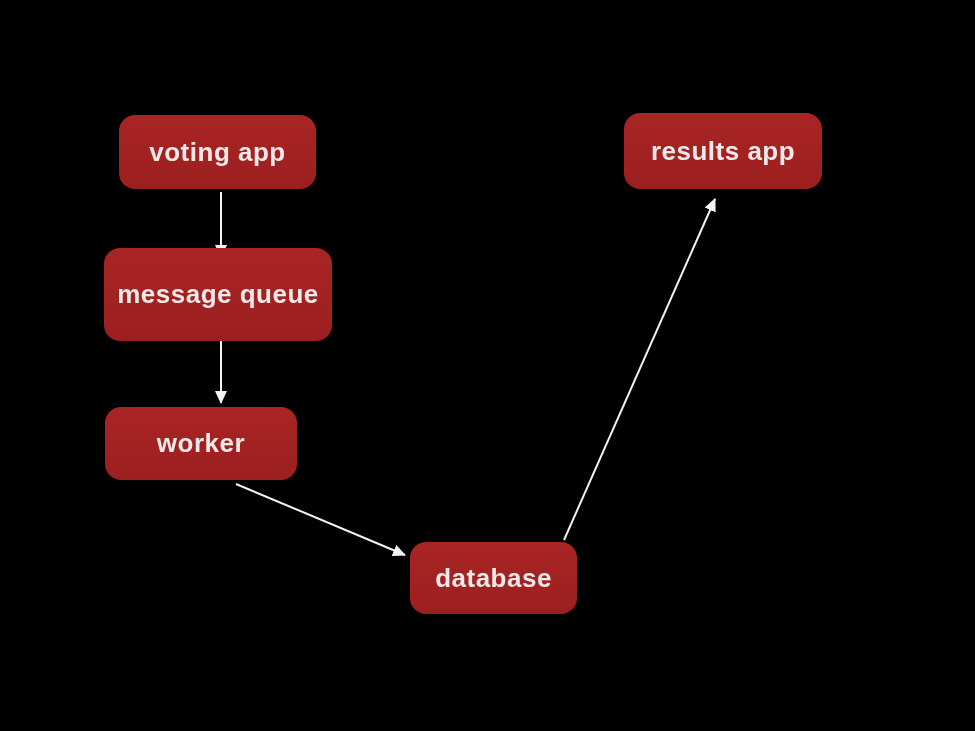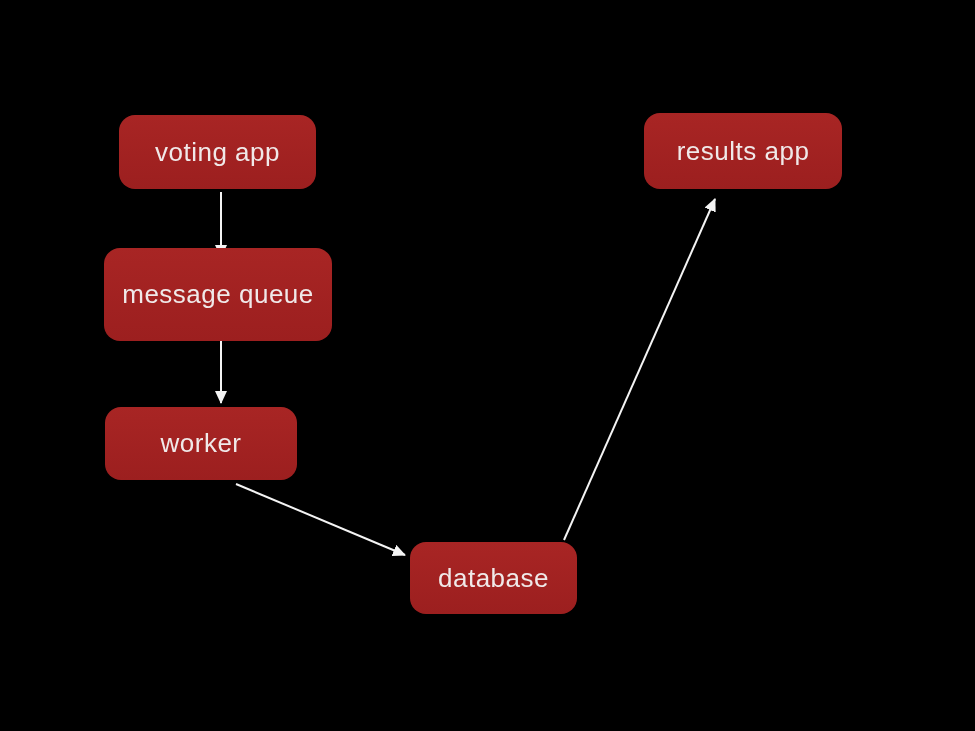--- a/index.html
+++ b/index.html
@@ -32,21 +32,21 @@
     box-sizing: border-box;
     background: linear-gradient(180deg, var(--node-fill-top, #a82525) 0%, var(--node-fill, #9d1f1f) 100%);
     border-radius: 16px;
     display: flex;
     align-items: center;
     justify-content: center;
   }
   .node span {
     color: var(--node-text, #f0e9e9);
     font-size: 26px;
-    font-weight: 400;
+    font-weight: 700;
     letter-spacing: 0.5px;
     white-space: nowrap;
   }
 </style>
 </head>
 <body>
 
 <div class="stage">
   <svg class="edge-layer" width="975" height="731" viewBox="0 0 975 731" xmlns="http://www.w3.org/2000/svg">
     <defs>
@@ -67,16 +67,16 @@
     </div>
     <div class="node" style="left: 104px; top: 248px; width: 228px; height: 93px;">
       <span>message queue</span>
     </div>
     <div class="node" style="left: 105px; top: 407px; width: 192px; height: 73px;">
       <span>worker</span>
     </div>
     <div class="node" style="left: 410px; top: 542px; width: 167px; height: 72px;">
       <span>database</span>
     </div>
-    <div class="node" style="left: 624px; top: 113px; width: 198px; height: 76px; margin-left: 20px;">
+    <div class="node" style="left: 624px; top: 113px; width: 198px; height: 76px;">
       <span>results app</span>
     </div>
   </div>
 
 </body></html>

